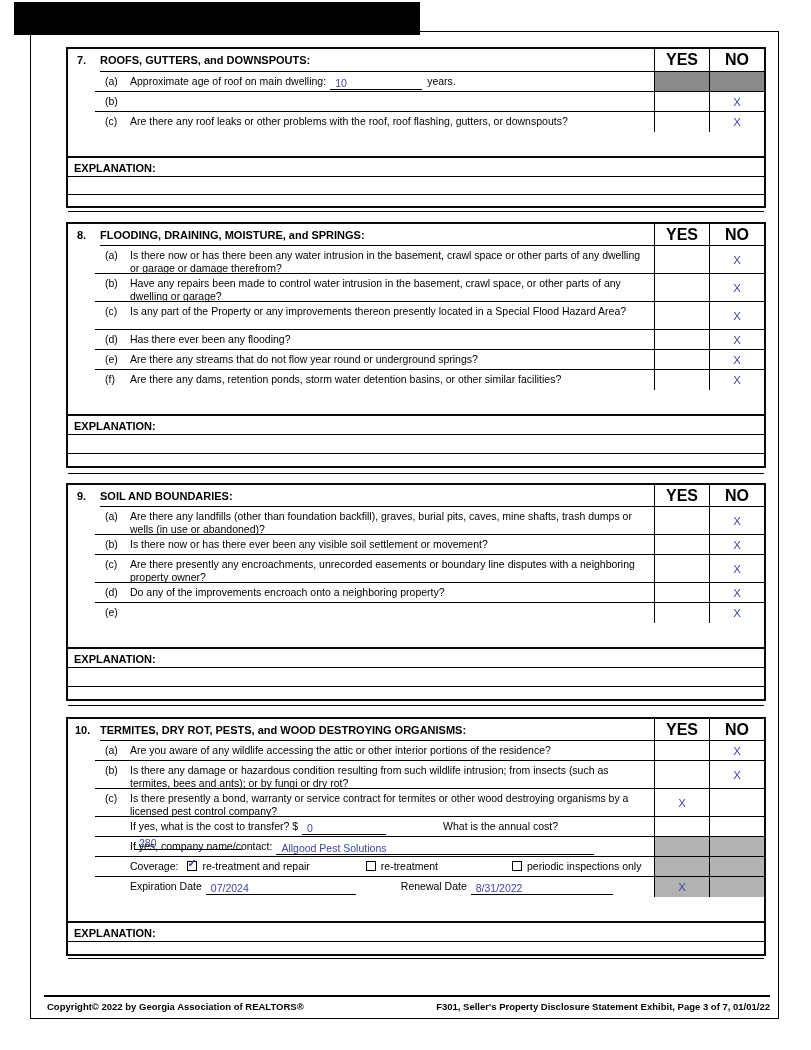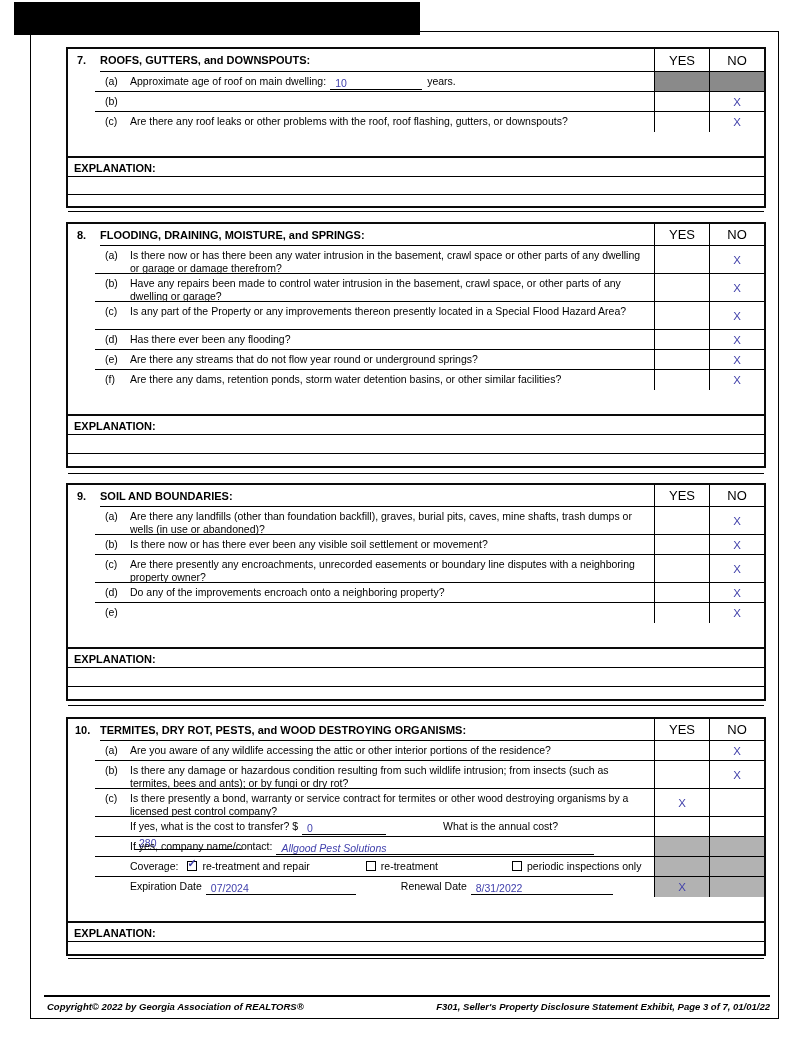--- a/index.html
+++ b/index.html
@@ -29,52 +29,52 @@
   .num { position:absolute; left:9px; top:5px; }
   .hrow { min-height:22px; }
   .s7 .hrow { min-height:23px; }
 
   .r1 { min-height:20px; }
   .r2 { min-height:28px; }
   .rs { min-height:20px; } 
 
   .cell { width:55px; border-left:1px solid #000; border-bottom:1px solid #000;
           display:flex; align-items:center; justify-content:center; }
-  .hcell { font-weight:normal; font-size:13px; }
+  .hcell { font-weight:bold; font-size:16px; }
   .g7  { background:#8a8a8a; }
   .g10 { background:#b2b2b2; }
   .mark { color:#4343ab; font-size:11.5px; }
 
   .row.last .qc::after { display:none; }
   .row.last .cell { border-bottom:none; }
 
   .expl { border-top:2px solid #0a0a0a; border-bottom:1px solid #000; min-height:21px;
           font-weight:bold; font-size:11px; padding:4px 0 0 6px;margin-top:24px; }
   .eline { border-bottom:1px solid #000; }
   .eline:last-child { border-bottom:none; }
   .s7 .eline  { min-height:17.5px; }
   .s8 .eline  { min-height:19.3px; }
   .s9 .eline  { min-height:19px; }
   .s10 .eline { min-height:17px; }
 
   .blank { display:inline-block; border-bottom:1px solid #000; color:#4040ac;
            padding:0 4px 0 5px; margin:0 5px 0 4px; height:13px; line-height:13px;
            vertical-align:-2px; font-size:10.5px; }
   .w-age { min-width:92px; }  .w-cost1 { min-width:84px; } .w-cost2 { min-width:108px; }
-  .w-co { min-width:318px;font-style:italic; }  .w-exp { min-width:150px; }  .w-ren { min-width:142px; }
+  .w-co { min-width:318px; }  .w-exp { min-width:150px; }  .w-ren { min-width:142px; }
   .gap52 { display:inline-block; width:52px; } .gap40 { display:inline-block; width:40px; }
 
   .cb { width:10px; height:10px; border:1.3px solid #000; display:inline-block;
         vertical-align:-1px; position:relative; margin-right:5px; }
   .cb .ck { position:absolute; left:-1px; top:-5px; color:#4040ac; font-size:11px; font-weight:bold; }
   .opt1 { margin-left:9px; } .opt2 { margin-left:56px; } .opt3 { margin-left:74px; }
 
   .footer-line { position:absolute; left:44px; top:995px; width:726px; height:2px; background:#000; }
   .footer { position:absolute; left:47px; top:1001px; width:723px; display:flex;
-            justify-content:space-between; font-size:9.5px; font-weight:bold;font-style:italic; }
+            justify-content:space-between; font-size:9.5px; font-weight:bold; }
 </style>
 </head>
 <body>
 
 <div class="page-border"></div>
 <div class="redaction"></div>
 
 <div class="section s7">
   <div class="row hrow">
     <div class="qc">

